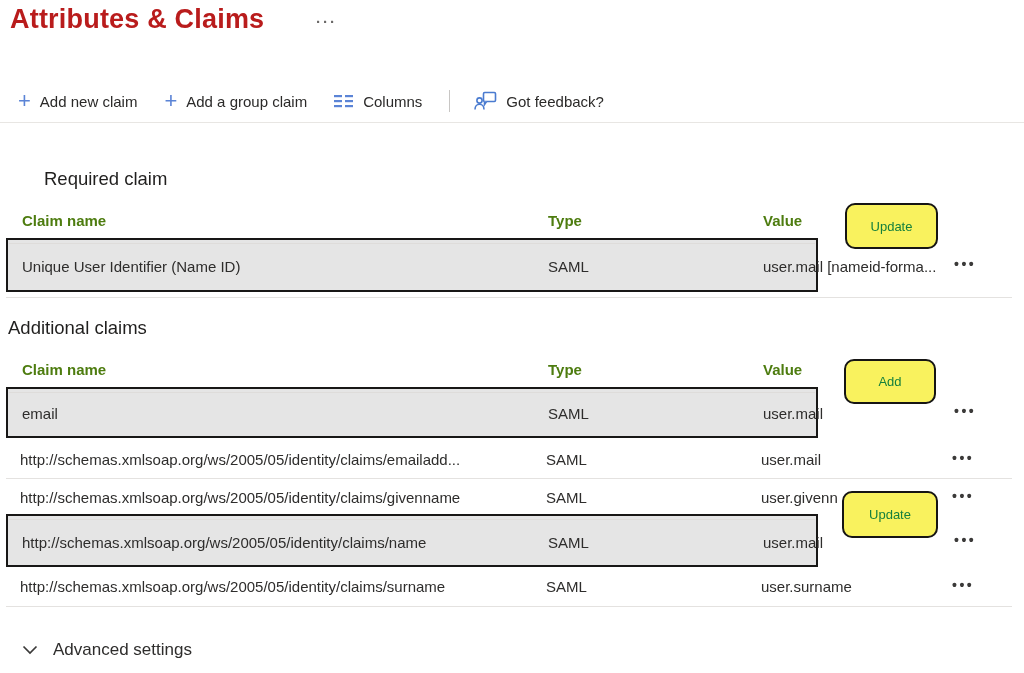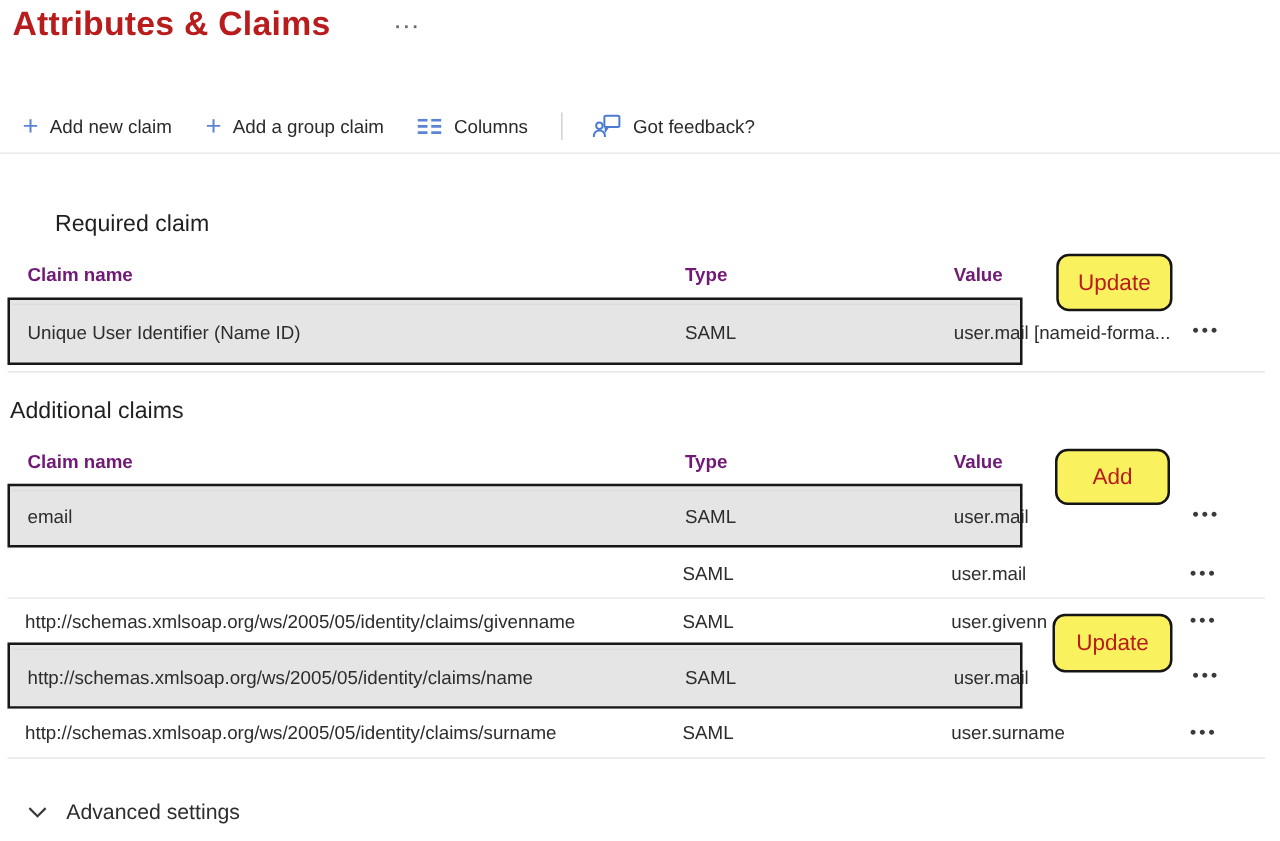--- a/index.html
+++ b/index.html
@@ -28,21 +28,21 @@
   .tb-divider { width:1px; height:22px; background:#c8c6c4; margin:0 24px 0 0; }
   .toolbar-rule {
     position:absolute; left:0; top:122px; width:1024px; height:0;
     border-top:1px solid #e8e6e3;
   }
   
   .section-heading { position:absolute; left:8px; font-size:18.5px; color:#201f1e; }
   .heading-required { top:168px;margin-left:36px; }
   .heading-additional { top:317px; }
   
-  .col-header { position:absolute; font-size:15px; font-weight:700; color:#701a75; }
+  .col-header { position:absolute; font-size:15px; font-weight:700; color:#4d7c0f; }
   .hdr-req { top:212px; }
   .hdr-add { top:361px; }
   .col-claim  { left:22px; }
   .col-type   { left:548px; }
   .col-value  { left:763px; }
   
   .hl-box {
     position:absolute; left:6px; width:812px; background:#e5e5e5;
     border:2.5px solid #181716;
   }
@@ -77,21 +77,21 @@
   .box-email .cell { top:16px; }
   .box-email .row-menu { top:13px; }
   .plain-row .cell { top:11px; }
   .plain-row .row-menu { top:9px; }
   .row-givenname .cell { top:10px; }
   .row-givenname .row-menu { top:8px; }
   
   .sticky {
     position:absolute; background:#f9f25e; border:2.2px solid #161514;
     border-radius:10px; display:flex; align-items:center; justify-content:center;
-    font-size:18px; color:#b91c1c; z-index:20;
+    font-size:13px; color:#15803d; z-index:20;
   }
   .sticky-1 { left:845px; top:203px; width:93px; height:46px; }
   .sticky-2 { left:844px; top:359px; width:92px; height:45px; }
   .sticky-3 { left:842px; top:491px; width:96px; height:47px; }
   
   .advanced {
     position:absolute; left:22px; top:640px; display:flex; align-items:center;
     gap:15px; background:none; border:none; cursor:pointer; font-family:inherit;
   }
   .advanced-label { font-size:17px; color:#2e2d2c; }
@@ -161,20 +161,21 @@
   <div class="col-header hdr-add col-value">Value</div>
 
   <div class="hl-box box-email">
     <span class="cell c-claim">email</span>
     <span class="cell c-type">SAML</span>
     <span class="cell c-value">user.mail</span>
     <button class="row-menu">•••</button>
   </div>
 
   <div class="plain-row row-emailaddr">
+    <span class="cell c-claim">http://schemas.xmlsoap.org/ws/2005/05/identity/claims/emailadd...</span>
     <span class="cell c-type">SAML</span>
     <span class="cell c-value">user.mail</span>
     <button class="row-menu">•••</button>
   </div>
 
   <div class="plain-row row-givenname">
     <span class="cell c-claim">http://schemas.xmlsoap.org/ws/2005/05/identity/claims/givenname</span>
     <span class="cell c-type">SAML</span>
     <span class="cell c-value">user.givenn</span>
     <button class="row-menu">•••</button>

